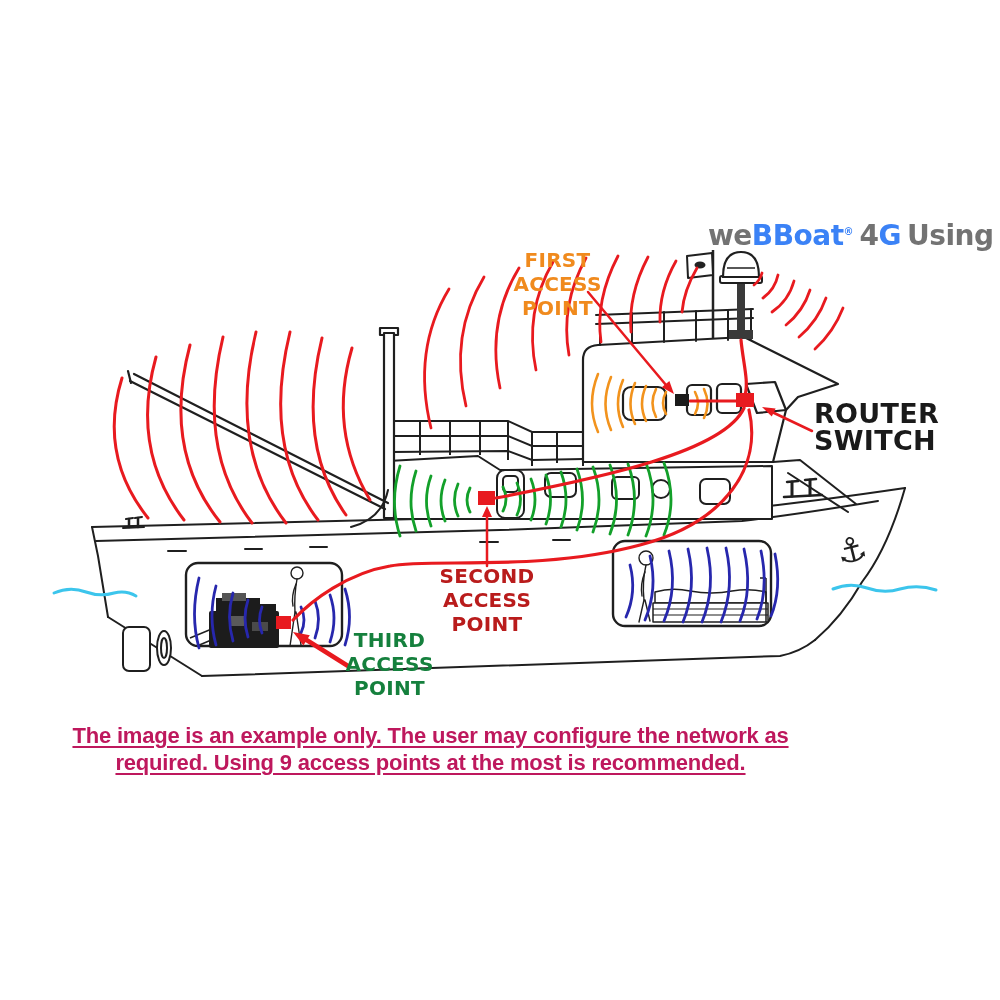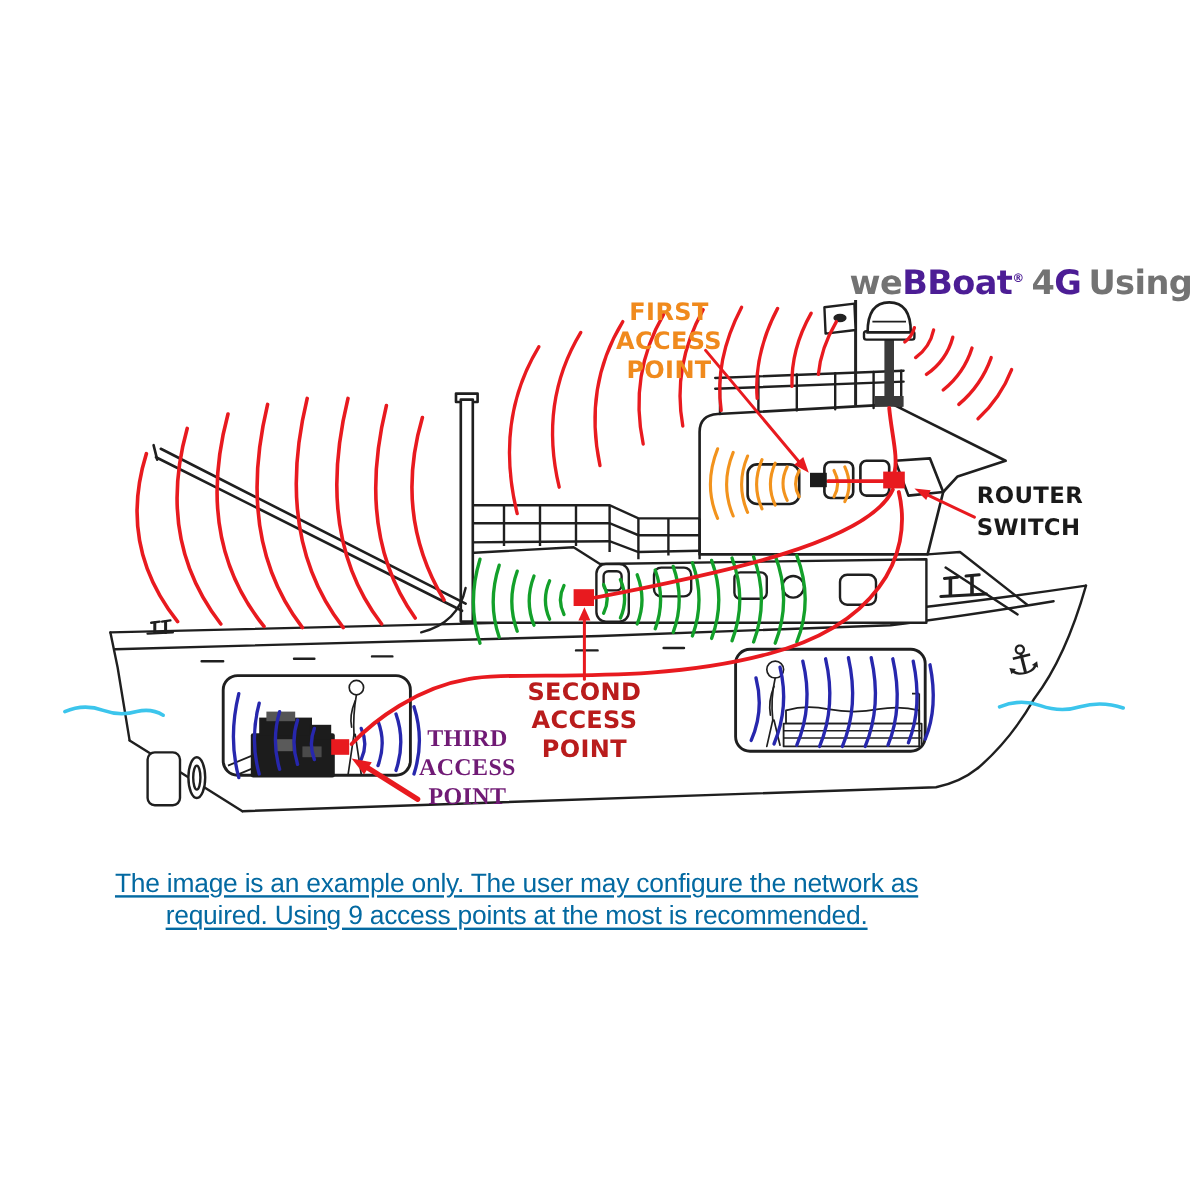--- a/index.html
+++ b/index.html
@@ -3,32 +3,32 @@
 <meta charset="utf-8">
 <style>
   html,body{margin:0;padding:0;background:#fff;}
   #stage{position:relative;width:1000px;height:1000px;background:#fff;overflow:hidden;
          font-family:"DejaVu Sans", sans-serif;}
   #boat-svg{position:absolute;left:0;top:0;}
   .ap-label{position:absolute;font-weight:700;font-size:20px;line-height:24px;
             text-align:center;white-space:pre-line;letter-spacing:.3px;}
   #first-label{left:480px;top:212px;width:155px;color:#f08a1d;margin-top:36px;}
   #second-label{left:417px;top:564px;width:140px;color:#b91c1c;}
-  #third-label{left:322px;top:604px;width:135px;color:#701a75;font-family:Liberation Serif, serif;}
+  #third-label{left:322px;top:628px;width:135px;color:#15803d;}
   #router-label{position:absolute;left:814px;top:400px;color:#1a1a1a;font-weight:700;
-                font-size:19px;line-height:27px;white-space:pre-line;letter-spacing:.3px;}
+                font-size:27px;line-height:27px;white-space:pre-line;letter-spacing:.3px;}
   #logo{position:absolute;left:708px;top:219px;font-weight:700;font-size:28px;
         letter-spacing:-.5px;white-space:nowrap;}
   .logo-orange{color:#737373;text-align:center;}
-  .logo-blue{color:#4c1d95;}
+  .logo-blue{color:#3b82f6;}
   #logo .reg{font-size:10px;vertical-align:super;letter-spacing:0;}
   #logo .gap{display:inline-block;width:6px;}
   #footnote{position:absolute;left:0;top:722px;width:861px;text-align:center;
-            color:#0369a1;font-family:"Liberation Sans", sans-serif;
-            font-weight:400;font-size:22px;line-height:27px;letter-spacing:-.2px;}
+            color:#be185d;font-family:"Liberation Sans", sans-serif;
+            font-weight:700;font-size:22px;line-height:27px;letter-spacing:-.2px;}
   #footnote .fn-line{text-decoration:underline;text-underline-offset:3px;}
 </style>
 </head>
 <body>
 
 <div id="stage">
 
 <svg id="boat-svg" width="1000" height="1000" viewBox="0 0 1000 1000">
 
   <g stroke="#1f1f1f" stroke-width="2" fill="none" stroke-linecap="round" stroke-linejoin="round">

